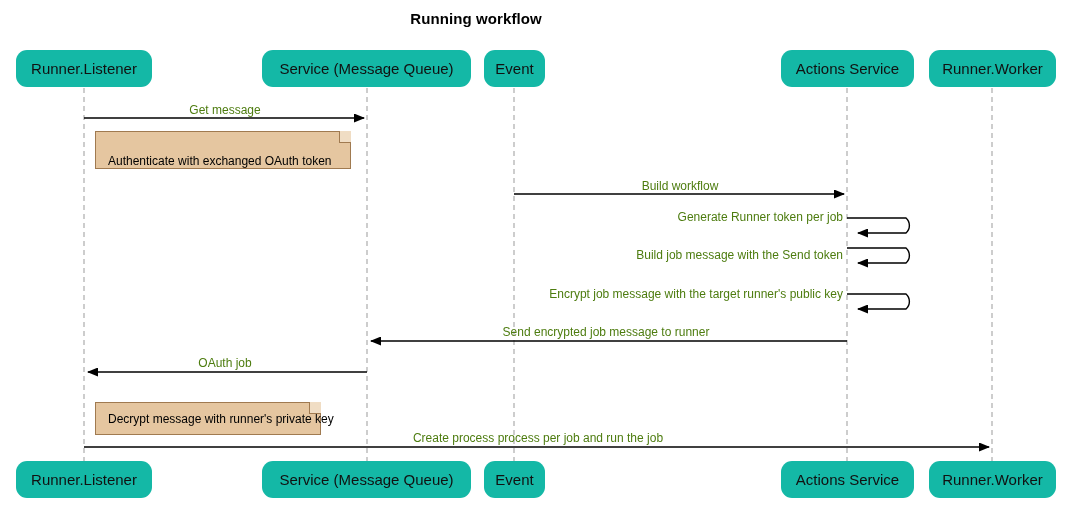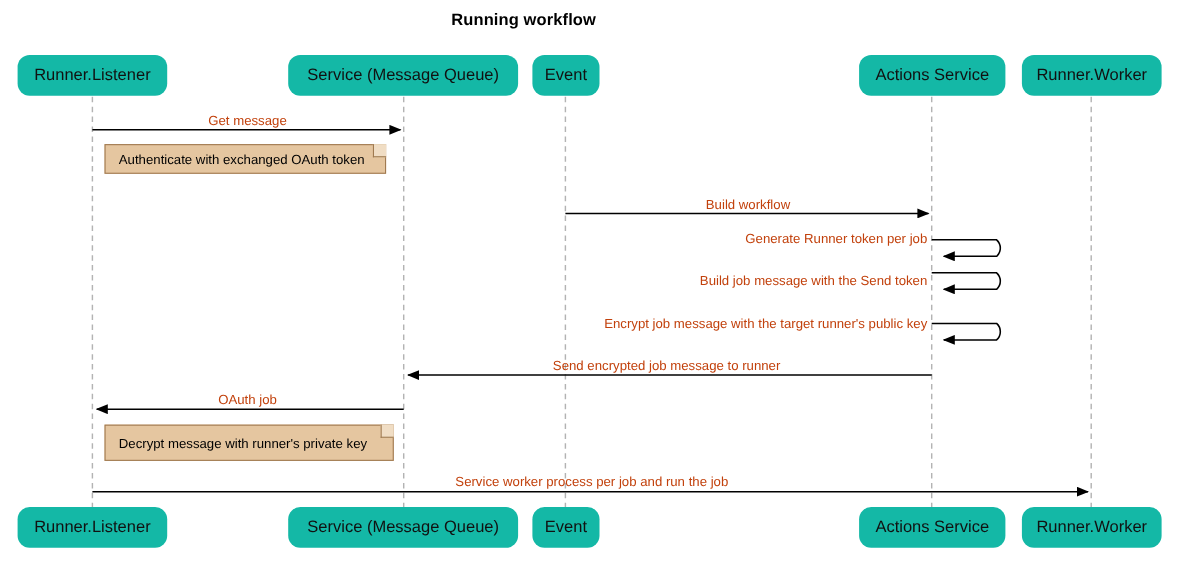--- a/index.html
+++ b/index.html
@@ -46,21 +46,21 @@
     align-items: center;
     justify-content: center;
     font-size: 15px;
     color: #111111;
     white-space: nowrap;
   }
   .msg-label {
     position: absolute;
     font-size: 12px;
     white-space: nowrap;
-    color: #c2410c;
+    color: #4d7c0f;
   }
   .msg-label.center { transform: translateX(-50%); }
   .msg-label.right  { transform: translateX(-100%); }
   .note {
     position: absolute;
     box-sizing: border-box;
     background: #e5c6a0;
     border: 1px solid #a07a50;
     font-size: 12px;
     color: #000000;
@@ -151,24 +151,24 @@
     <span>Runner.Worker</span>
   </div>
 
   <div class="msg-label center" style="left:225px; top:103px;">Get message</div>
   <div class="msg-label center" style="left:680px; top:179px;">Build workflow</div>
   <div class="msg-label right" style="left:843px; top:210px;">Generate Runner token per job</div>
   <div class="msg-label right" style="left:843px; top:248px;">Build job message with the Send token</div>
   <div class="msg-label center" style="left:606px; top:325px;">Send encrypted job message to runner</div>
   <div class="msg-label right" style="left:843px; top:287px;">Encrypt job message with the target runner's public key</div>
   <div class="msg-label center" style="left:225px; top:356px;">OAuth job</div>
-  <div class="msg-label center" style="left:538px; top:431px;">Service worker process per job and run the job</div>
+  <div class="msg-label center" style="left:538px; top:431px;">Create process process per job and run the job</div>
 
-  <div class="note" style="left:95px; top:131px; width:256px; height:27px;">
+  <div class="note" style="left:95px; top:131px; width:256px; height:38px;align-items:flex-end;">
     <span>Authenticate with exchanged OAuth token</span>
     <span class="note-fold"></span>
   </div>
-  <div class="note" style="left:95px; top:386px; width:263px; height:33px;">
+  <div class="note" style="left:95px; top:402px; width:226px; height:33px;">
     <span>Decrypt message with runner's private key</span>
     <span class="note-fold"></span>
   </div>
 
 </div>
 
 </body></html>

